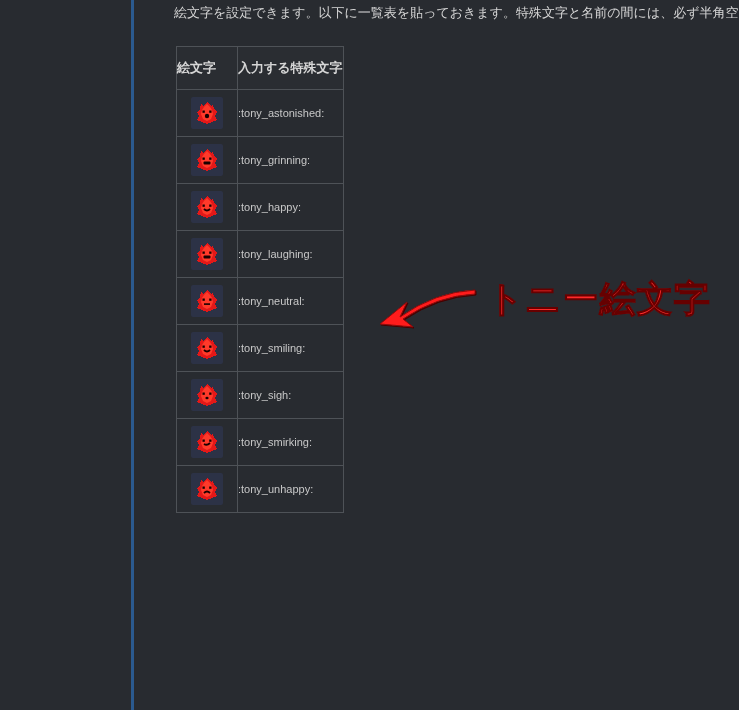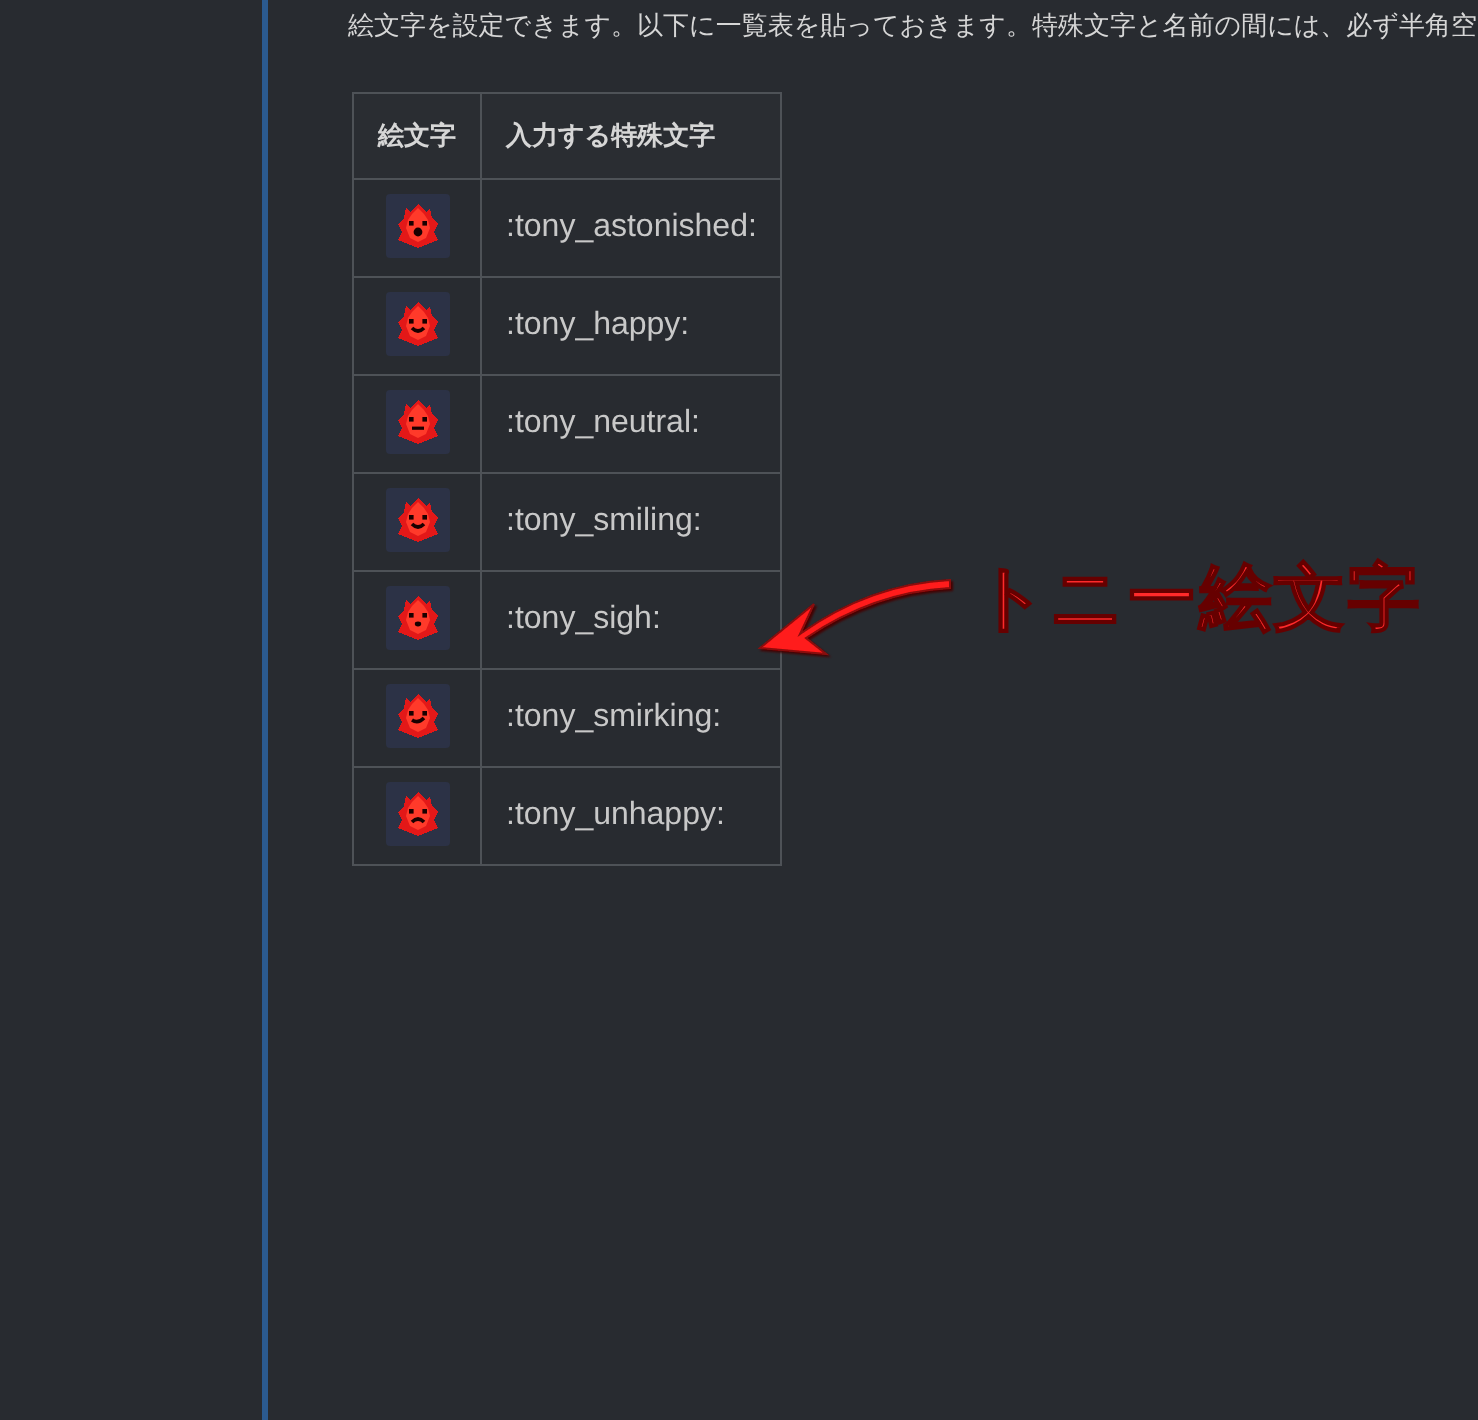--- a/index.html
+++ b/index.html
@@ -33,33 +33,33 @@
     .table-holder {
       position: absolute;
       top: 46px;
       left: 176px;
     }
     table {
       border-collapse: collapse;
     }
     th, td {
       border: 1px solid #4e5257;
-      padding: 12px 12px;
+      padding: 12px 0;
       text-align: left;
       vertical-align: middle;
     }
     th {
       color: #d6d6d6;
       font-weight: bold;
       font-size: 13px;
       background: #2a2d32;
     }
     td {
       color: #c8c8c8;
-      font-size: 16px;
+      font-size: 11px;
     }
     td.icon-cell {
       padding: 7px 14px;
       text-align: center;
     }
     .emoji-tile {
       width: 32px;
       height: 32px;
       background: #2c3246;
       display: inline-flex;
@@ -121,24 +121,50 @@
           <td>:tony_astonished:</td>
         </tr>
         <tr>
           <td class="icon-cell"><div class="emoji-tile">
               <svg class="tony-svg" viewBox="0 0 26 26">
     <path d="M13 2 L17 6 L19 4 L20 9 L23 12 L21 16 L23 20 L18 22 L13 24 L8 22 L3 20 L5 16 L3 12 L6 9 L7 4 L9 6 Z" fill="#e31818" shape-rendering="crispEdges"></path>
     <path d="M13 4 L16 7 L18 10 L19 14 L17 19 L13 21 L9 19 L7 14 L8 10 L10 7 Z" fill="#ff3a2a"></path>
 
     <rect x="8.5" y="10.5" width="2.3" height="2.3" fill="#1a0000"></rect>
     <rect x="15.2" y="10.5" width="2.3" height="2.3" fill="#1a0000"></rect>
+    <rect x="9.5" y="14.5" width="7" height="3" rx="1" fill="#1a0000"></rect>
+  </svg>
+            </div></td>
+          <td>:tony_grinning:</td>
+        </tr>
+        <tr>
+          <td class="icon-cell"><div class="emoji-tile">
+              <svg class="tony-svg" viewBox="0 0 26 26">
+    <path d="M13 2 L17 6 L19 4 L20 9 L23 12 L21 16 L23 20 L18 22 L13 24 L8 22 L3 20 L5 16 L3 12 L6 9 L7 4 L9 6 Z" fill="#e31818" shape-rendering="crispEdges"></path>
+    <path d="M13 4 L16 7 L18 10 L19 14 L17 19 L13 21 L9 19 L7 14 L8 10 L10 7 Z" fill="#ff3a2a"></path>
+
+    <rect x="8.5" y="10.5" width="2.3" height="2.3" fill="#1a0000"></rect>
+    <rect x="15.2" y="10.5" width="2.3" height="2.3" fill="#1a0000"></rect>
     <path d="M10 15 Q13 18 16 15" stroke="#1a0000" stroke-width="1.8" fill="none"></path>
   </svg>
             </div></td>
           <td>:tony_happy:</td>
+        </tr>
+        <tr>
+          <td class="icon-cell"><div class="emoji-tile">
+              <svg class="tony-svg" viewBox="0 0 26 26">
+    <path d="M13 2 L17 6 L19 4 L20 9 L23 12 L21 16 L23 20 L18 22 L13 24 L8 22 L3 20 L5 16 L3 12 L6 9 L7 4 L9 6 Z" fill="#e31818" shape-rendering="crispEdges"></path>
+    <path d="M13 4 L16 7 L18 10 L19 14 L17 19 L13 21 L9 19 L7 14 L8 10 L10 7 Z" fill="#ff3a2a"></path>
+
+    <rect x="8.5" y="10.5" width="2.3" height="2.3" fill="#1a0000"></rect>
+    <rect x="15.2" y="10.5" width="2.3" height="2.3" fill="#1a0000"></rect>
+    <rect x="9.5" y="14.5" width="7" height="3" rx="1" fill="#1a0000"></rect>
+  </svg>
+            </div></td>
+          <td>:tony_laughing:</td>
         </tr>
         <tr>
           <td class="icon-cell"><div class="emoji-tile">
               <svg class="tony-svg" viewBox="0 0 26 26">
     <path d="M13 2 L17 6 L19 4 L20 9 L23 12 L21 16 L23 20 L18 22 L13 24 L8 22 L3 20 L5 16 L3 12 L6 9 L7 4 L9 6 Z" fill="#e31818" shape-rendering="crispEdges"></path>
     <path d="M13 4 L16 7 L18 10 L19 14 L17 19 L13 21 L9 19 L7 14 L8 10 L10 7 Z" fill="#ff3a2a"></path>
 
     <rect x="8.5" y="10.5" width="2.3" height="2.3" fill="#1a0000"></rect>
     <rect x="15.2" y="10.5" width="2.3" height="2.3" fill="#1a0000"></rect>
     <rect x="10" y="15.3" width="6" height="1.6" fill="#1a0000"></rect>

